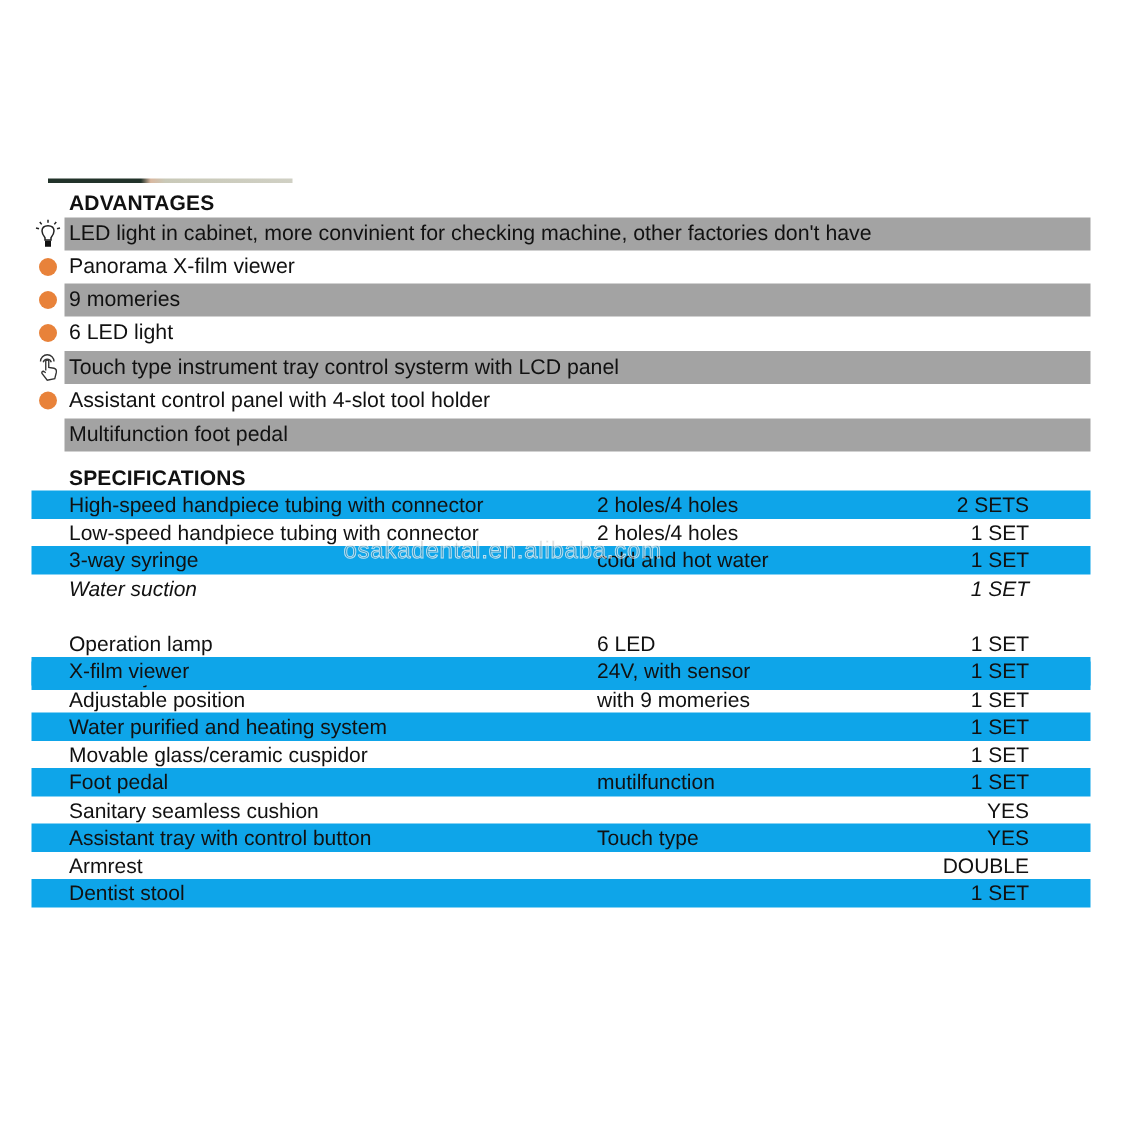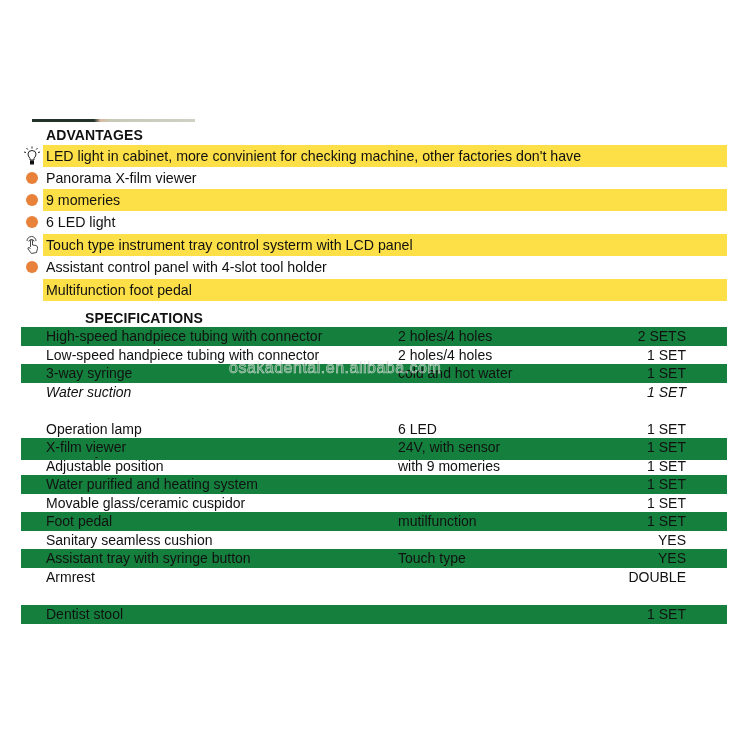--- a/index.html
+++ b/index.html
@@ -11,31 +11,31 @@
       position: absolute; left: 32px; top: 119px; width: 163px; height: 3px;
       background: linear-gradient(to right, #22332a 0%, #22332a 38%, #d9b8a0 42%, #c9c9b8 48%, #d0d0c4 100%);
     }
     .section-title {
       position: absolute; left: 46px; font-weight: bold; font-size: 14px; letter-spacing: 0.1px;
     }
     .adv-row {
       position: absolute; left: 43px; width: 684px; height: 22px;
       font-size: 14.2px; line-height: 22px; padding-left: 3px; box-sizing: border-box;
     }
-    .adv-row.green { background: #fde047; }
+    .adv-row.green { background: #a3a3a3; }
     .adv-icon {
       position: absolute; left: 22px; width: 20px; height: 22px;
       display: flex; align-items: center; justify-content: center;
     }
     .dot { width: 12px; height: 12px; border-radius: 50%; background: #e8823a; }
     .spec-row {
       position: absolute; left: 21px; width: 706px; height: 18.5px;
       font-size: 14px; line-height: 18.5px;
     }
-    .spec-row.blue { background: #15803d; }
+    .spec-row.blue { background: #0ea5e9; }
     .spec-name { position: absolute; left: 25px; }
     .spec-detail { position: absolute; left: 377px; }
     .spec-qty { position: absolute; right: 41px; text-align: left; }
     .watermark {
       position: absolute; left: 215px; top: 359px;
       font-size: 16px; letter-spacing: 0.5px; color: rgba(140,140,140,0.35);
       -webkit-text-stroke: 0.6px rgba(255,255,255,0.7);
       pointer-events: none; white-space: nowrap; margin-left: 14px;
     }
   </style>
@@ -87,21 +87,21 @@
 </div>
 <div class="adv-row green" style="top:234px;">Touch type instrument tray control systerm with LCD panel</div>
 
 <div class="adv-icon" style="top:256px;">
     <div class="dot"></div>
   </div>
 <div class="adv-row" style="top:256px;">Assistant control panel with 4-slot tool holder</div>
 
 <div class="adv-row green" style="top:279px;">Multifunction foot pedal</div>
 
-<div class="section-title" style="top:310px;margin-left:39px;">SPECIFICATIONS</div>
+<div class="section-title" style="top:310px;">SPECIFICATIONS</div>
 
 <div class="spec-row blue" style="top:327px;">
   <span class="spec-name">High-speed handpiece tubing with connector</span>
   <span class="spec-detail">2 holes/4 holes</span>
   <span class="spec-qty">2 SETS</span>
 </div>
 <div class="spec-row" style="top:345.5px;text-decoration:underline;">
   <span class="spec-name">Low-speed handpiece tubing with connector</span>
   <span class="spec-detail">2 holes/4 holes</span>
   <span class="spec-qty">1 SET</span>
@@ -150,28 +150,28 @@
   <span class="spec-name">Foot pedal</span>
   <span class="spec-detail">mutilfunction</span>
   <span class="spec-qty">1 SET</span>
 </div>
 <div class="spec-row" style="top:530.5px;">
   <span class="spec-name">Sanitary seamless cushion</span>
   <span class="spec-detail"></span>
   <span class="spec-qty">YES</span>
 </div>
 <div class="spec-row blue" style="top:549px;">
-  <span class="spec-name">Assistant tray with syringe button</span>
+  <span class="spec-name">Assistant tray with control button</span>
   <span class="spec-detail">Touch type</span>
   <span class="spec-qty">YES</span>
 </div>
 <div class="spec-row" style="top:567.5px;">
   <span class="spec-name">Armrest</span>
   <span class="spec-detail"></span>
   <span class="spec-qty">DOUBLE</span>
 </div>
-<div class="spec-row blue" style="top:586px;margin-top:19px;">
+<div class="spec-row blue" style="top:586px;">
   <span class="spec-name">Dentist stool</span>
   <span class="spec-detail"></span>
   <span class="spec-qty">1 SET</span>
 </div>
 
 <div class="watermark">osakadental.en.alibaba.com</div>
 
 </body></html>

